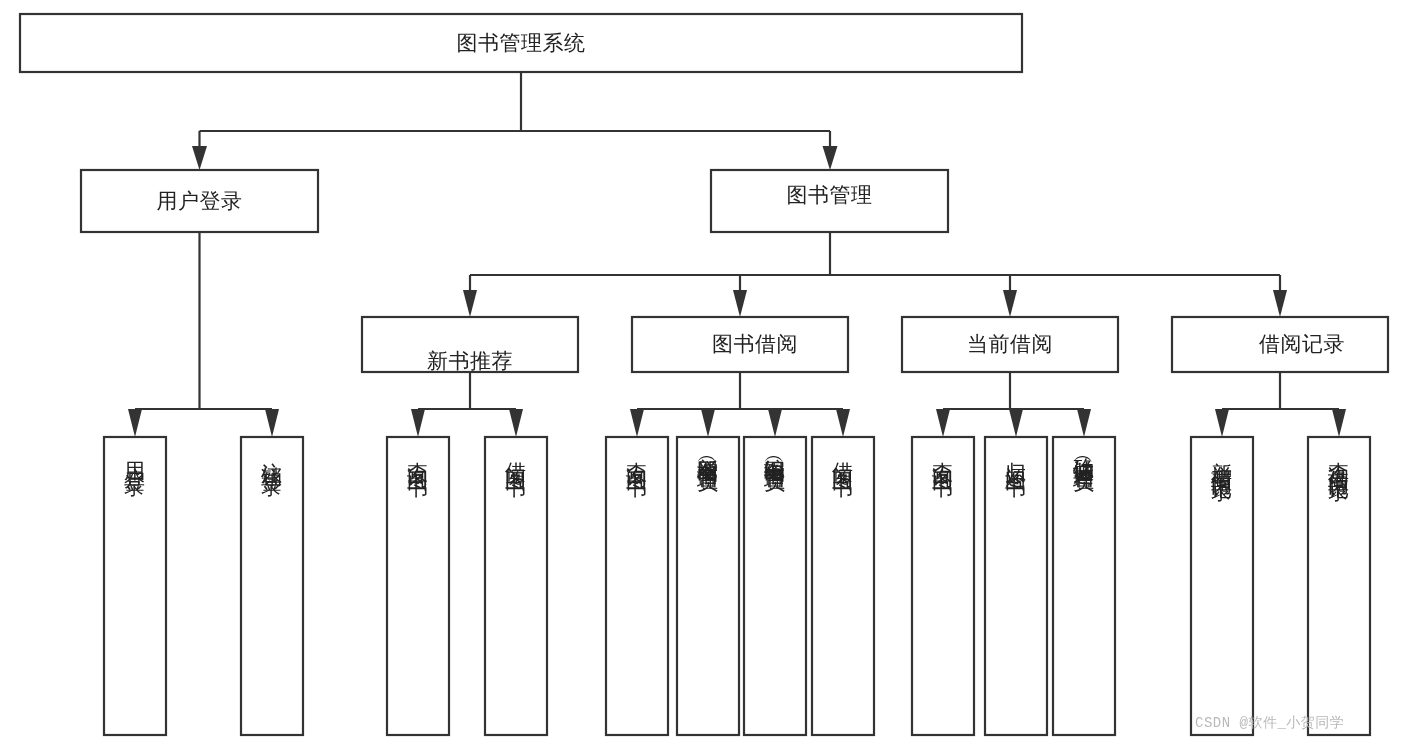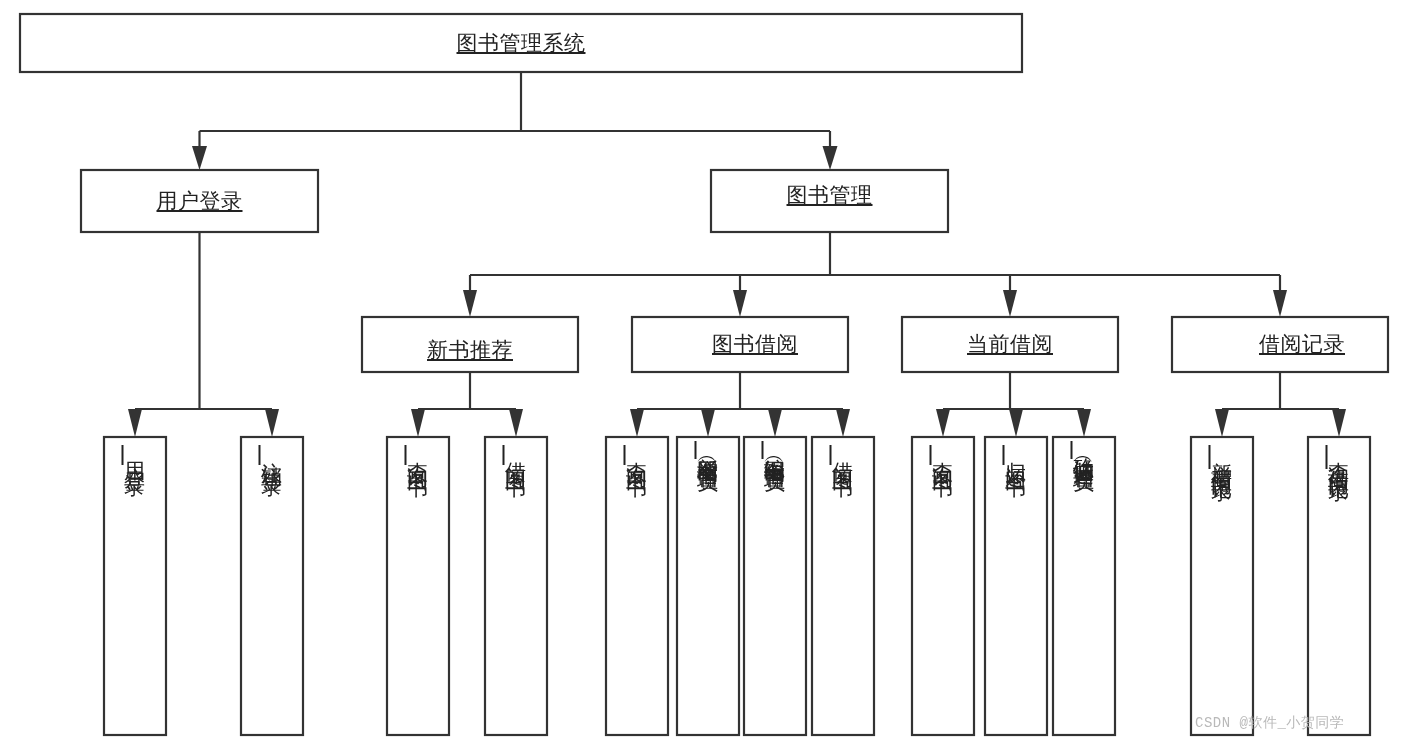--- a/index.html
+++ b/index.html
@@ -45,21 +45,20 @@
   }
   .node-label {
     position: absolute;
     box-sizing: border-box;
     display: flex;
     align-items: center;
     justify-content: center;
     color: #222222;
     pointer-events: none;
     text-align: center;
-    text-decoration: underline;
   }
   .node-label.horiz {
     font-size: 21px;
     letter-spacing: 0.5px;
     line-height: 1.15;
   }
   .node-label.vert {
     writing-mode: vertical-rl;
     text-orientation: upright;
     font-size: 21px;
@@ -158,21 +157,21 @@
     <polygon class="arrowhead" points="1215,409 1229,409 1222,437"></polygon>
     <polygon class="arrowhead" points="1332,409 1346,409 1339,437"></polygon>
   </svg>
 
   <div class="node-label horiz" style="left:20px; top:14px; width:1002px; height:58px;">图书管理系统</div>
 
   <div class="node-label horiz" style="left:81px; top:170px; width:237px; height:62px;">用户登录</div>
 
   <div class="node-label horiz" style="left:711px; top:170px; width:237px; height:51px;">图书管理</div>
 
-  <div class="node-label horiz" style="left:362px; top:322px; width:216px; height:56px;">新书推荐</div>
+  <div class="node-label horiz" style="left:362px; top:333px; width:216px; height:56px;">新书推荐</div>
 
   <div class="node-label horiz" style="left:632px; top:317px; width:216px; height:55px;padding-left:30px;">图书借阅</div>
 
   <div class="node-label horiz" style="left:902px; top:317px; width:216px; height:55px;text-align:center;">当前借阅</div>
 
   <div class="node-label horiz" style="left:1202px; top:317px; width:200px; height:55px;">借阅记录</div>
 
   <div class="node-label vert" style="left:104px; top:437px; width:62px; height:298px;">用户登录</div>
 
   <div class="node-label vert" style="left:241px; top:437px; width:62px; height:298px;">注销登录</div>

